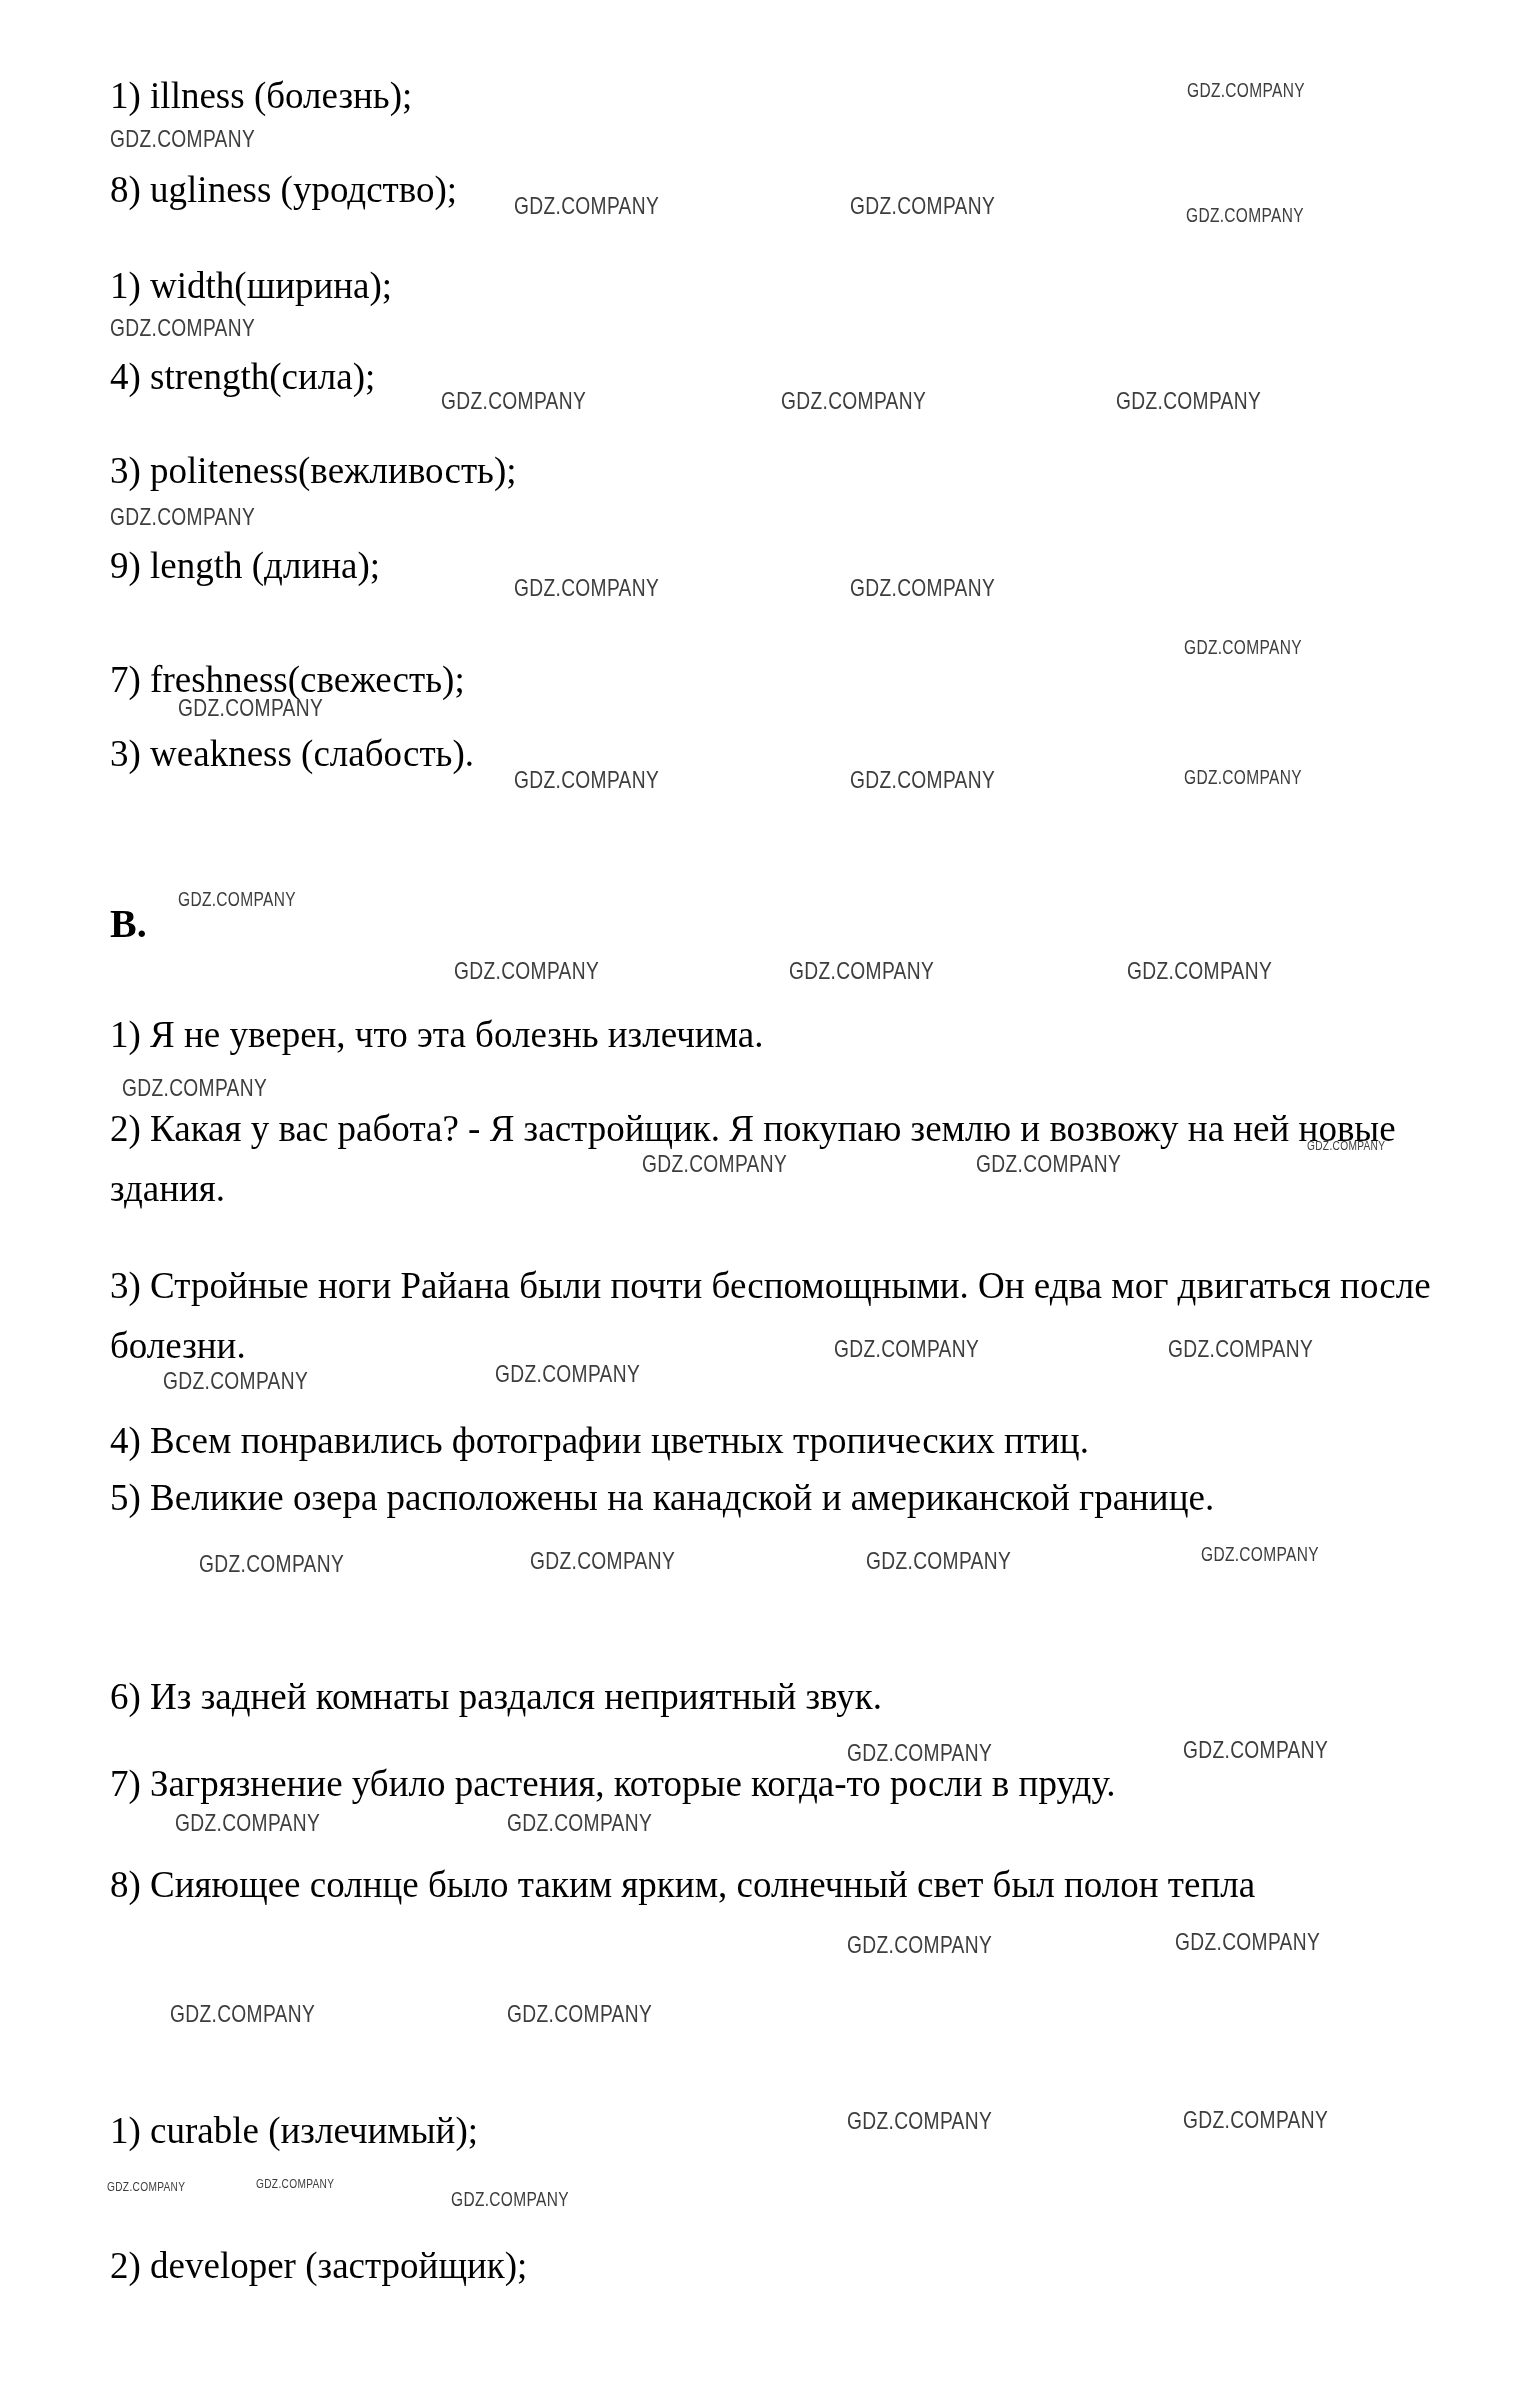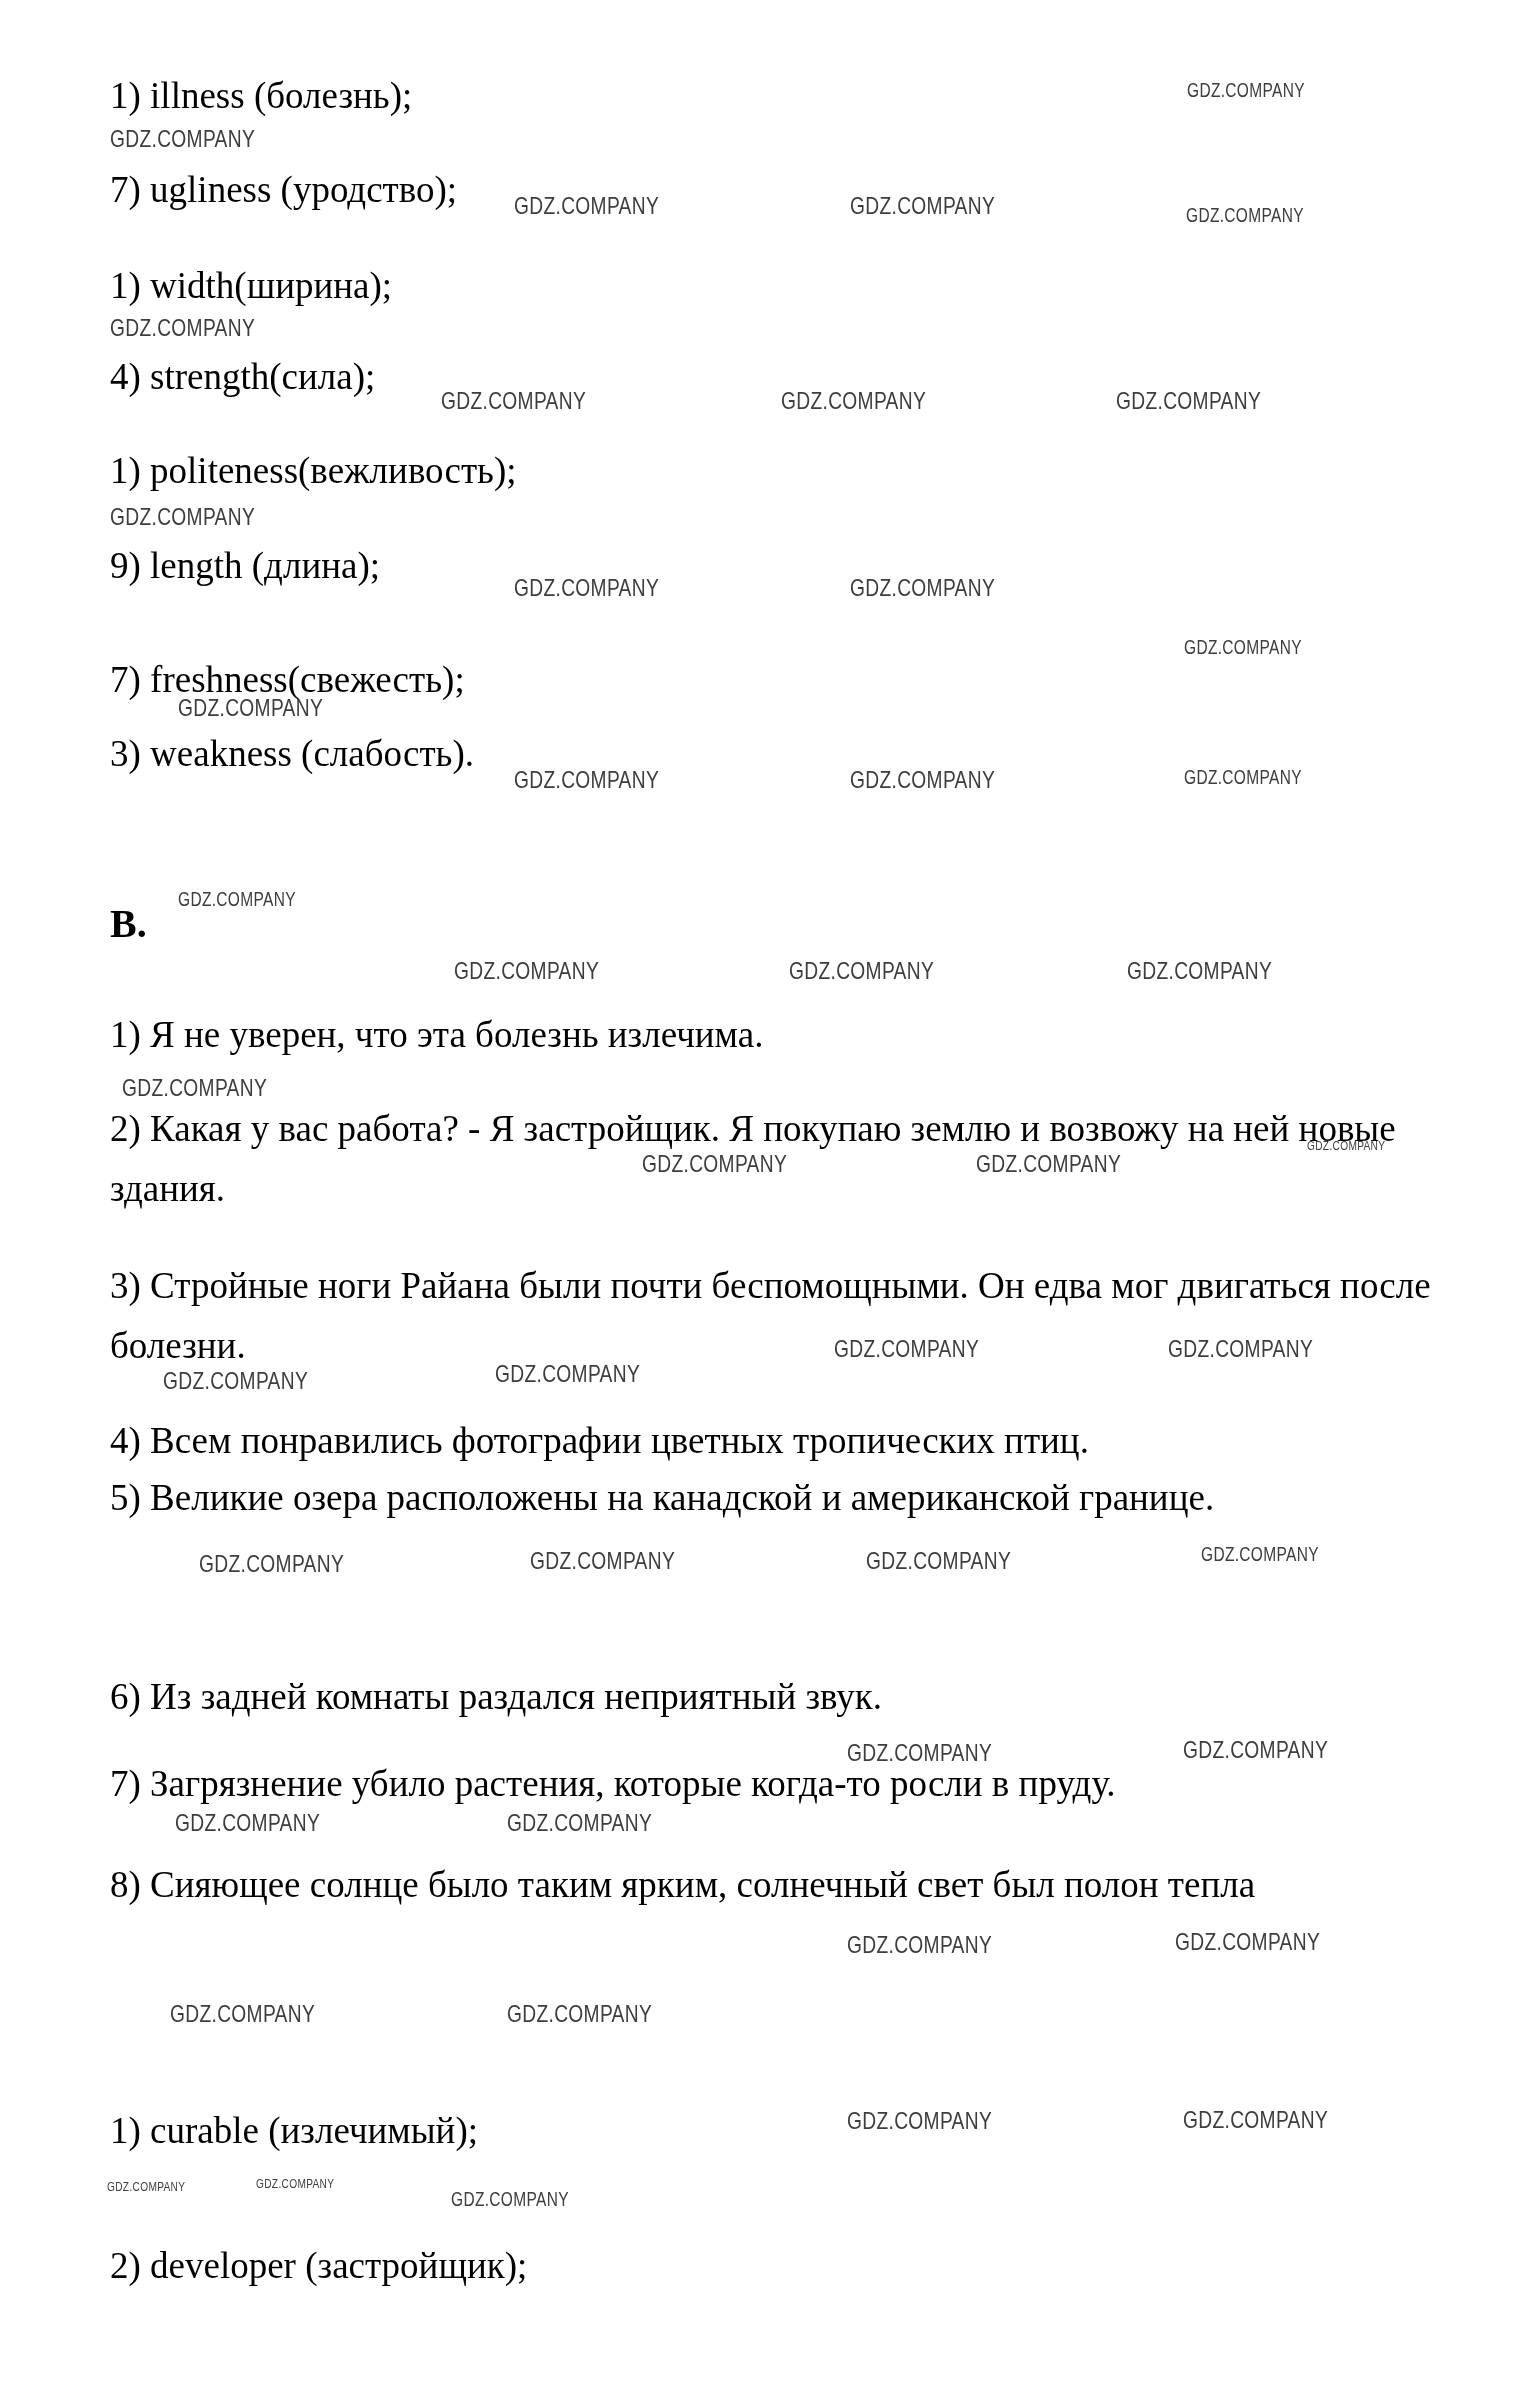--- a/index.html
+++ b/index.html
@@ -41,24 +41,24 @@
     transform-origin: left top;
     letter-spacing: 0.4px;
   }
 </style>
 </head>
 <body>
 
 <div class="page">
 
   <div class="line" style="top:66px">1) illness (болезнь);</div>
-  <div class="line" style="top:160px">7) ugliness (уродство);</div>
+  <div class="line" style="top:160px">8) ugliness (уродство);</div>
   <div class="line" style="top:256px">1) width(ширина);</div>
   <div class="line" style="top:347px">4) strength(сила);</div>
-  <div class="line" style="top:441px">1) politeness(вежливость);</div>
+  <div class="line" style="top:441px">3) politeness(вежливость);</div>
   <div class="line" style="top:536px">9) length (длина);</div>
   <div class="line" style="top:650px">7) freshness(свежесть);</div>
   <div class="line" style="top:724px">3) weakness (слабость).</div>
 
   <div class="heading" style="top:900px">В.</div>
 
   <div class="line" style="top:1005px">1) Я не уверен, что эта болезнь излечима.</div>
   <div class="line" style="top:1099px">2) Какая у вас работа? - Я застройщик. Я покупаю землю и возвожу на ней новые здания.</div>
   <div class="line" style="top:1256px">3) Стройные ноги Райана были почти беспомощными. Он едва мог двигаться после болезни.</div>
   <div class="line" style="top:1411px">4) Всем понравились фотографии цветных тропических птиц.</div>

